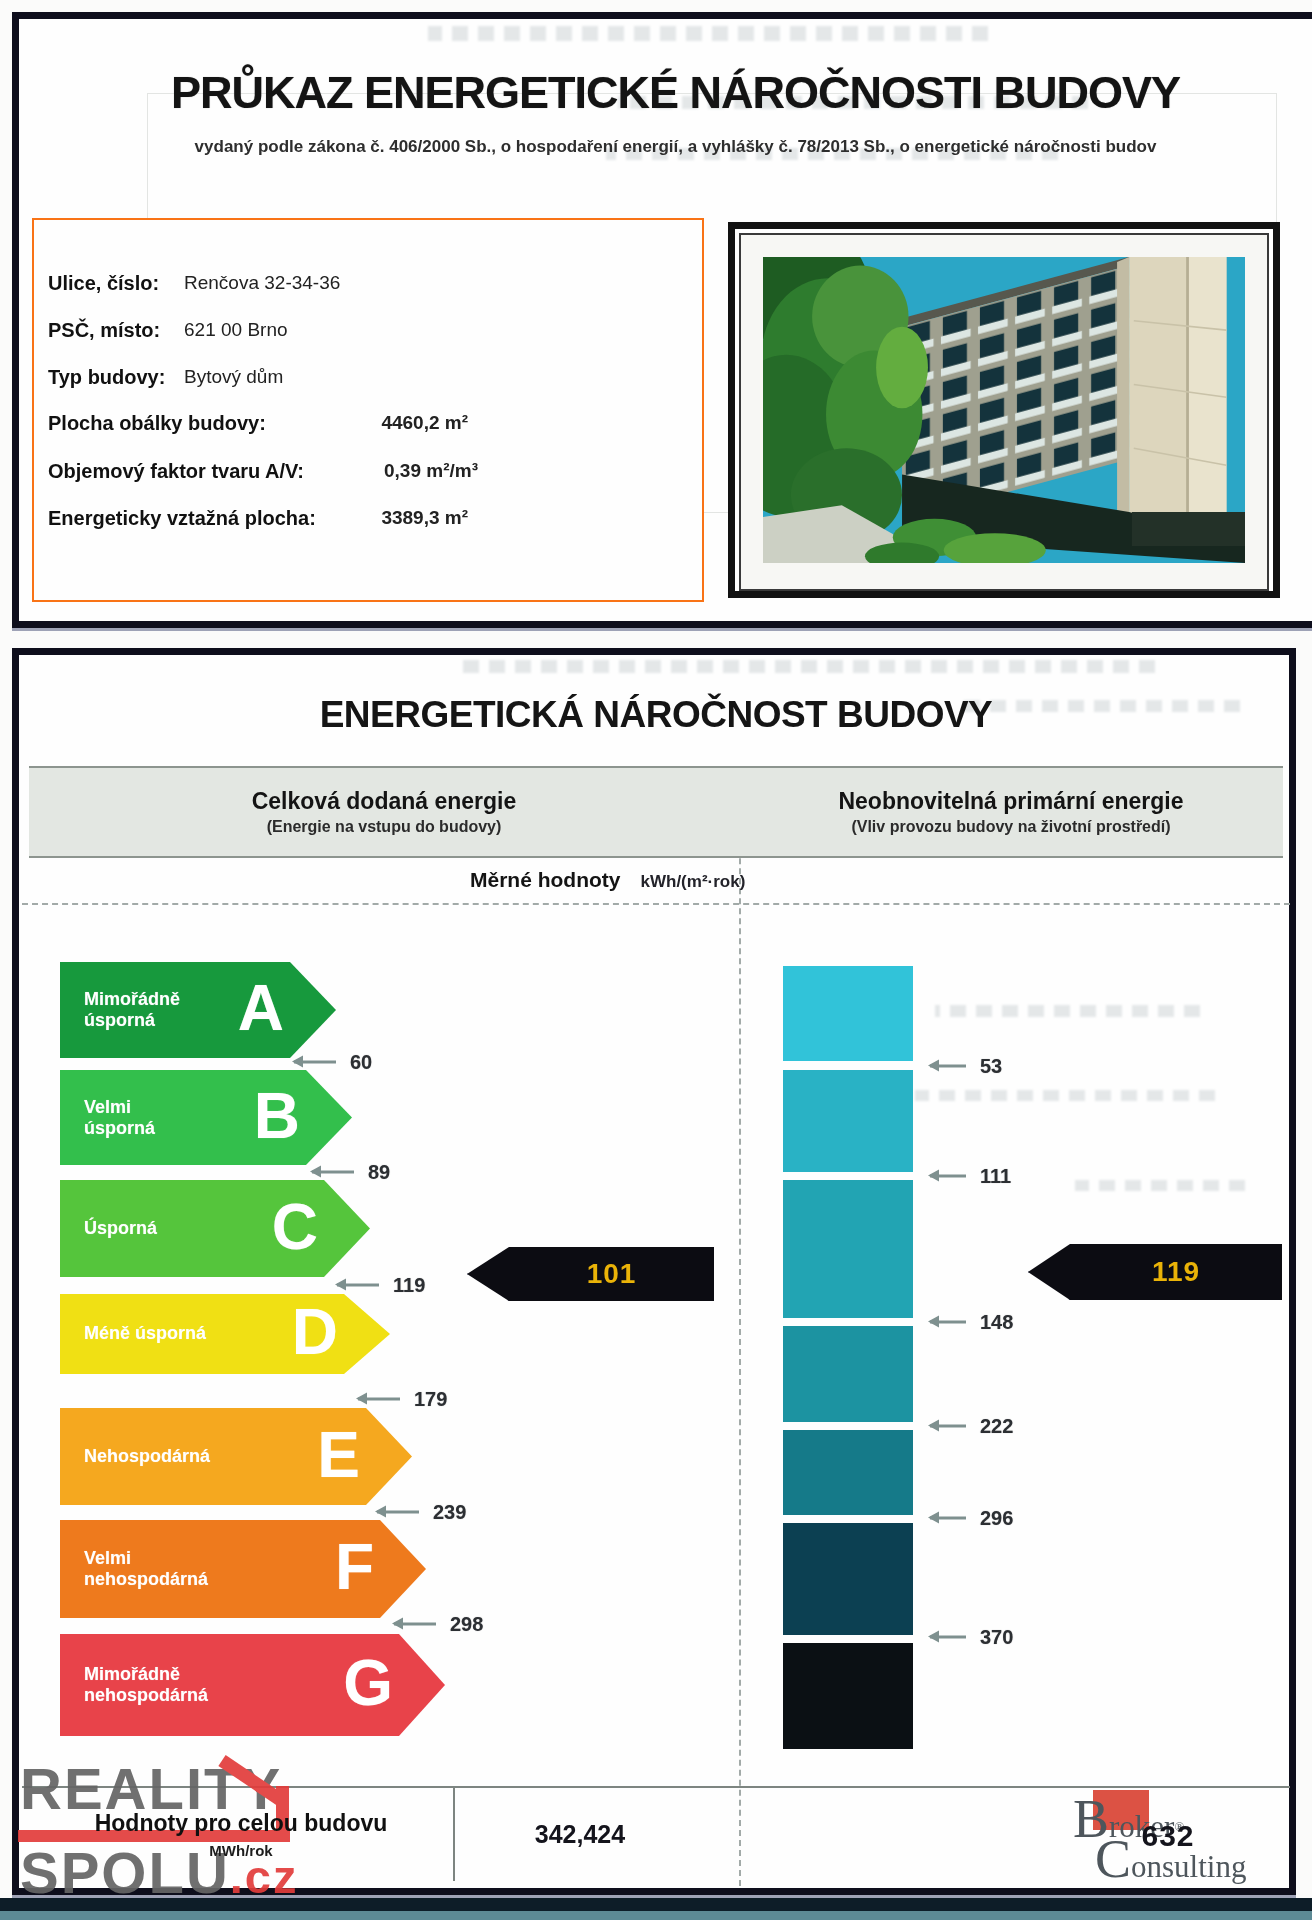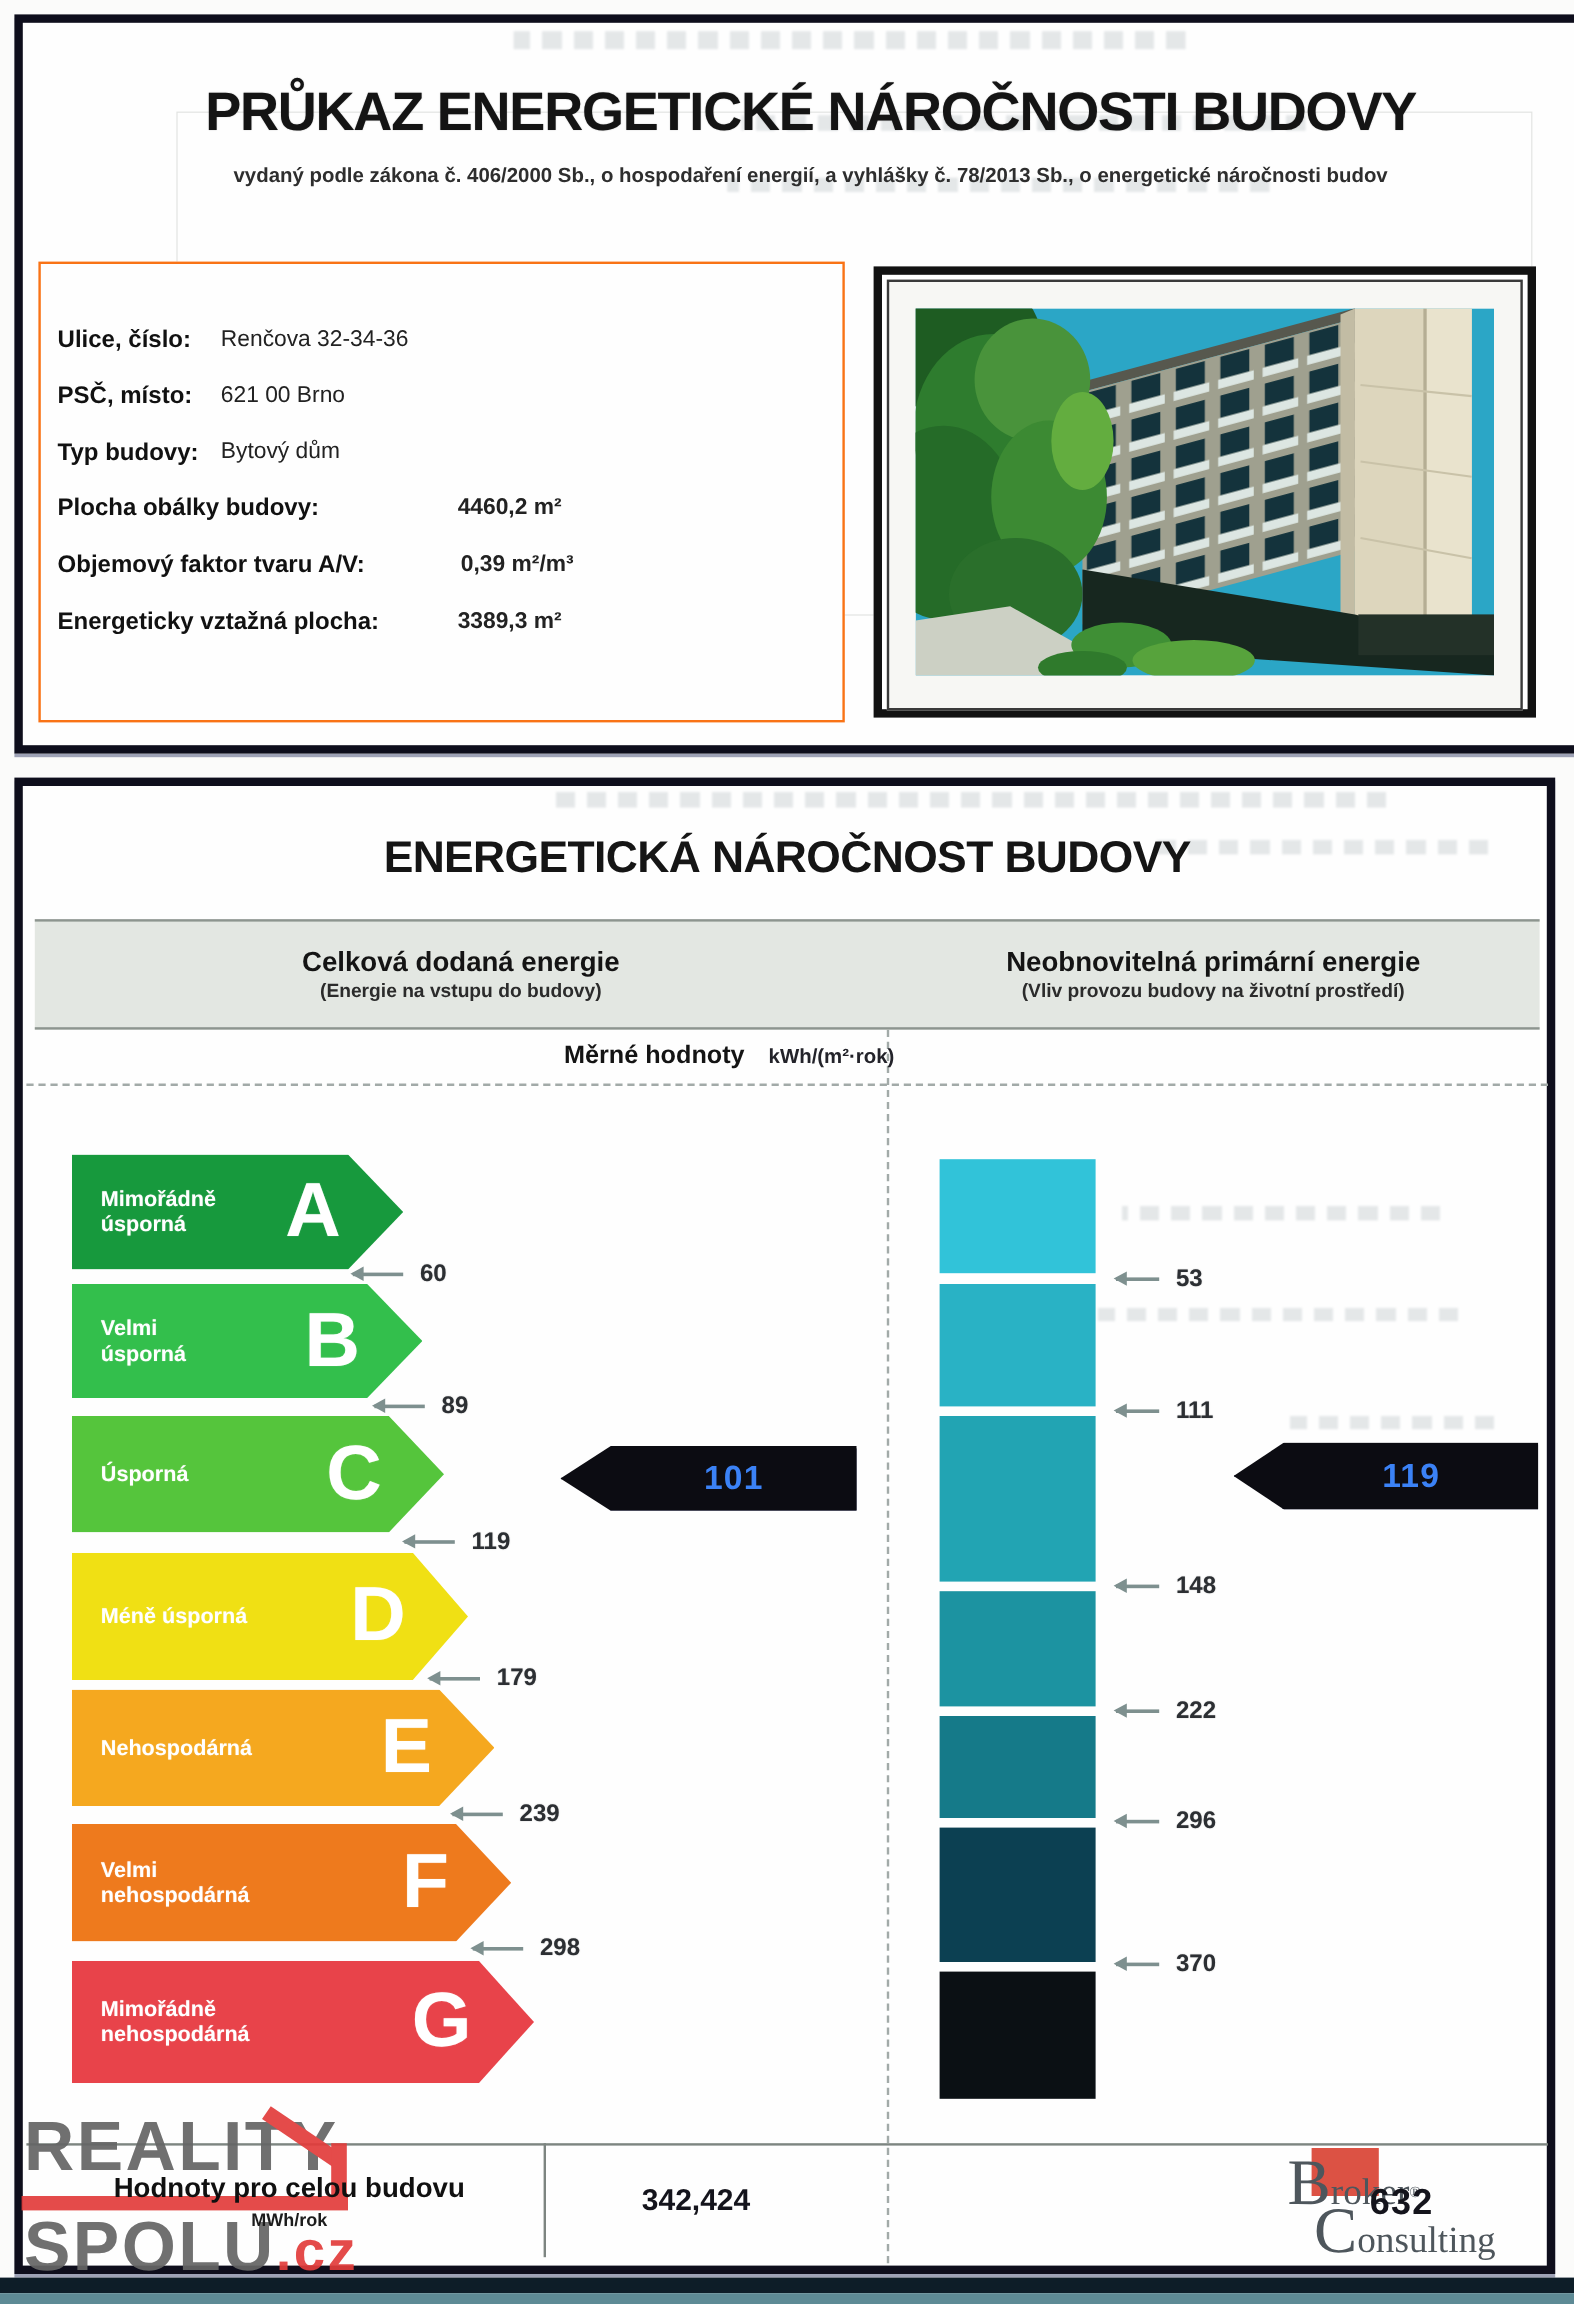--- a/index.html
+++ b/index.html
@@ -43,22 +43,22 @@
   .band-letter{position:absolute;right:52px;top:50%;transform:translateY(-53%);font-size:64px;font-weight:700;
                color:#fff;line-height:1;text-shadow:0 0 1px rgba(255,255,255,.4);}
   .rblock{position:absolute;left:783px;width:130px;z-index:2;}
   
   .marker{position:absolute;display:flex;align-items:center;transform:translateY(-50%);z-index:2;}
   .m-arrow{position:relative;height:3px;background:#7e908f;}
   .m-arrow::before{content:"";position:absolute;left:-2px;top:-5px;width:0;height:0;
                    border-right:11px solid #7e908f;border-top:6px solid transparent;border-bottom:6px solid transparent;}
   .m-num{margin-left:14px;font-size:20px;font-weight:700;color:#2c2f33;text-shadow:0 0 1px rgba(50,50,50,.4);}
   .value-arrow{position:absolute;background:#0c0c12;display:flex;align-items:center;justify-content:center;
-               padding-left:42px;color:#3b82f6;font-weight:700;font-size:28px;letter-spacing:1px;z-index:3;
-               clip-path:polygon(42px 0,100% 0,100% 100%,42px 100%,0 50%);box-shadow:0 2px 0 #20244a;}
+               padding-left:42px;color:#eab308;font-weight:700;font-size:28px;letter-spacing:1px;z-index:3;
+               clip-path:polygon(42px 0,100% 0,100% 100%,42px 100%,0 50%);box-shadow:0 2px 0 #20244a;margin-top:42px;}
   
   .foot-label-cell{position:absolute;display:flex;flex-direction:column;align-items:center;justify-content:center;z-index:4;}
   .foot-label{font-size:23px;font-weight:700;color:#101010;}
   .foot-unit{font-size:15px;font-weight:700;color:#1c1c1c;margin-top:5px;}
   .foot-val{position:absolute;display:flex;align-items:center;justify-content:center;
             font-size:25px;font-weight:700;color:#14141c;z-index:4;}
   
   .rs-logo{position:absolute;z-index:3;opacity:.92;}
   .rs-line{font-weight:700;font-size:58px;letter-spacing:2px;line-height:1;}
   .rs-hook-d{position:absolute;height:13px;transform:rotate(34deg);transform-origin:left center;}
@@ -194,21 +194,21 @@
   </div>
   <div class="band" style="top: 1070px; height: 95px; width: 292px; background: rgb(51, 191, 76);">
     <span class="band-label">Velmi
 úsporná</span>
     <span class="band-letter">B</span>
   </div>
   <div class="band" style="top: 1180px; height: 97px; width: 310px; background: rgb(85, 197, 60);">
     <span class="band-label">Úsporná</span>
     <span class="band-letter">C</span>
   </div>
-  <div class="band" style="top: 1294px; height: 106px; width: 330px; background: rgb(240, 224, 20);">
+  <div class="band" style="top: 1294px; height: 80px; width: 330px; background: rgb(240, 224, 20);">
     <span class="band-label">Méně úsporná</span>
     <span class="band-letter">D</span>
   </div>
   <div class="band" style="top: 1408px; height: 97px; width: 352px; background: rgb(245, 168, 31);">
     <span class="band-label">Nehospodárná</span>
     <span class="band-letter">E</span>
   </div>
   <div class="band" style="top: 1520px; height: 98px; width: 366px; background: rgb(238, 122, 29);">
     <span class="band-label">Velmi
 nehospodárná</span>

